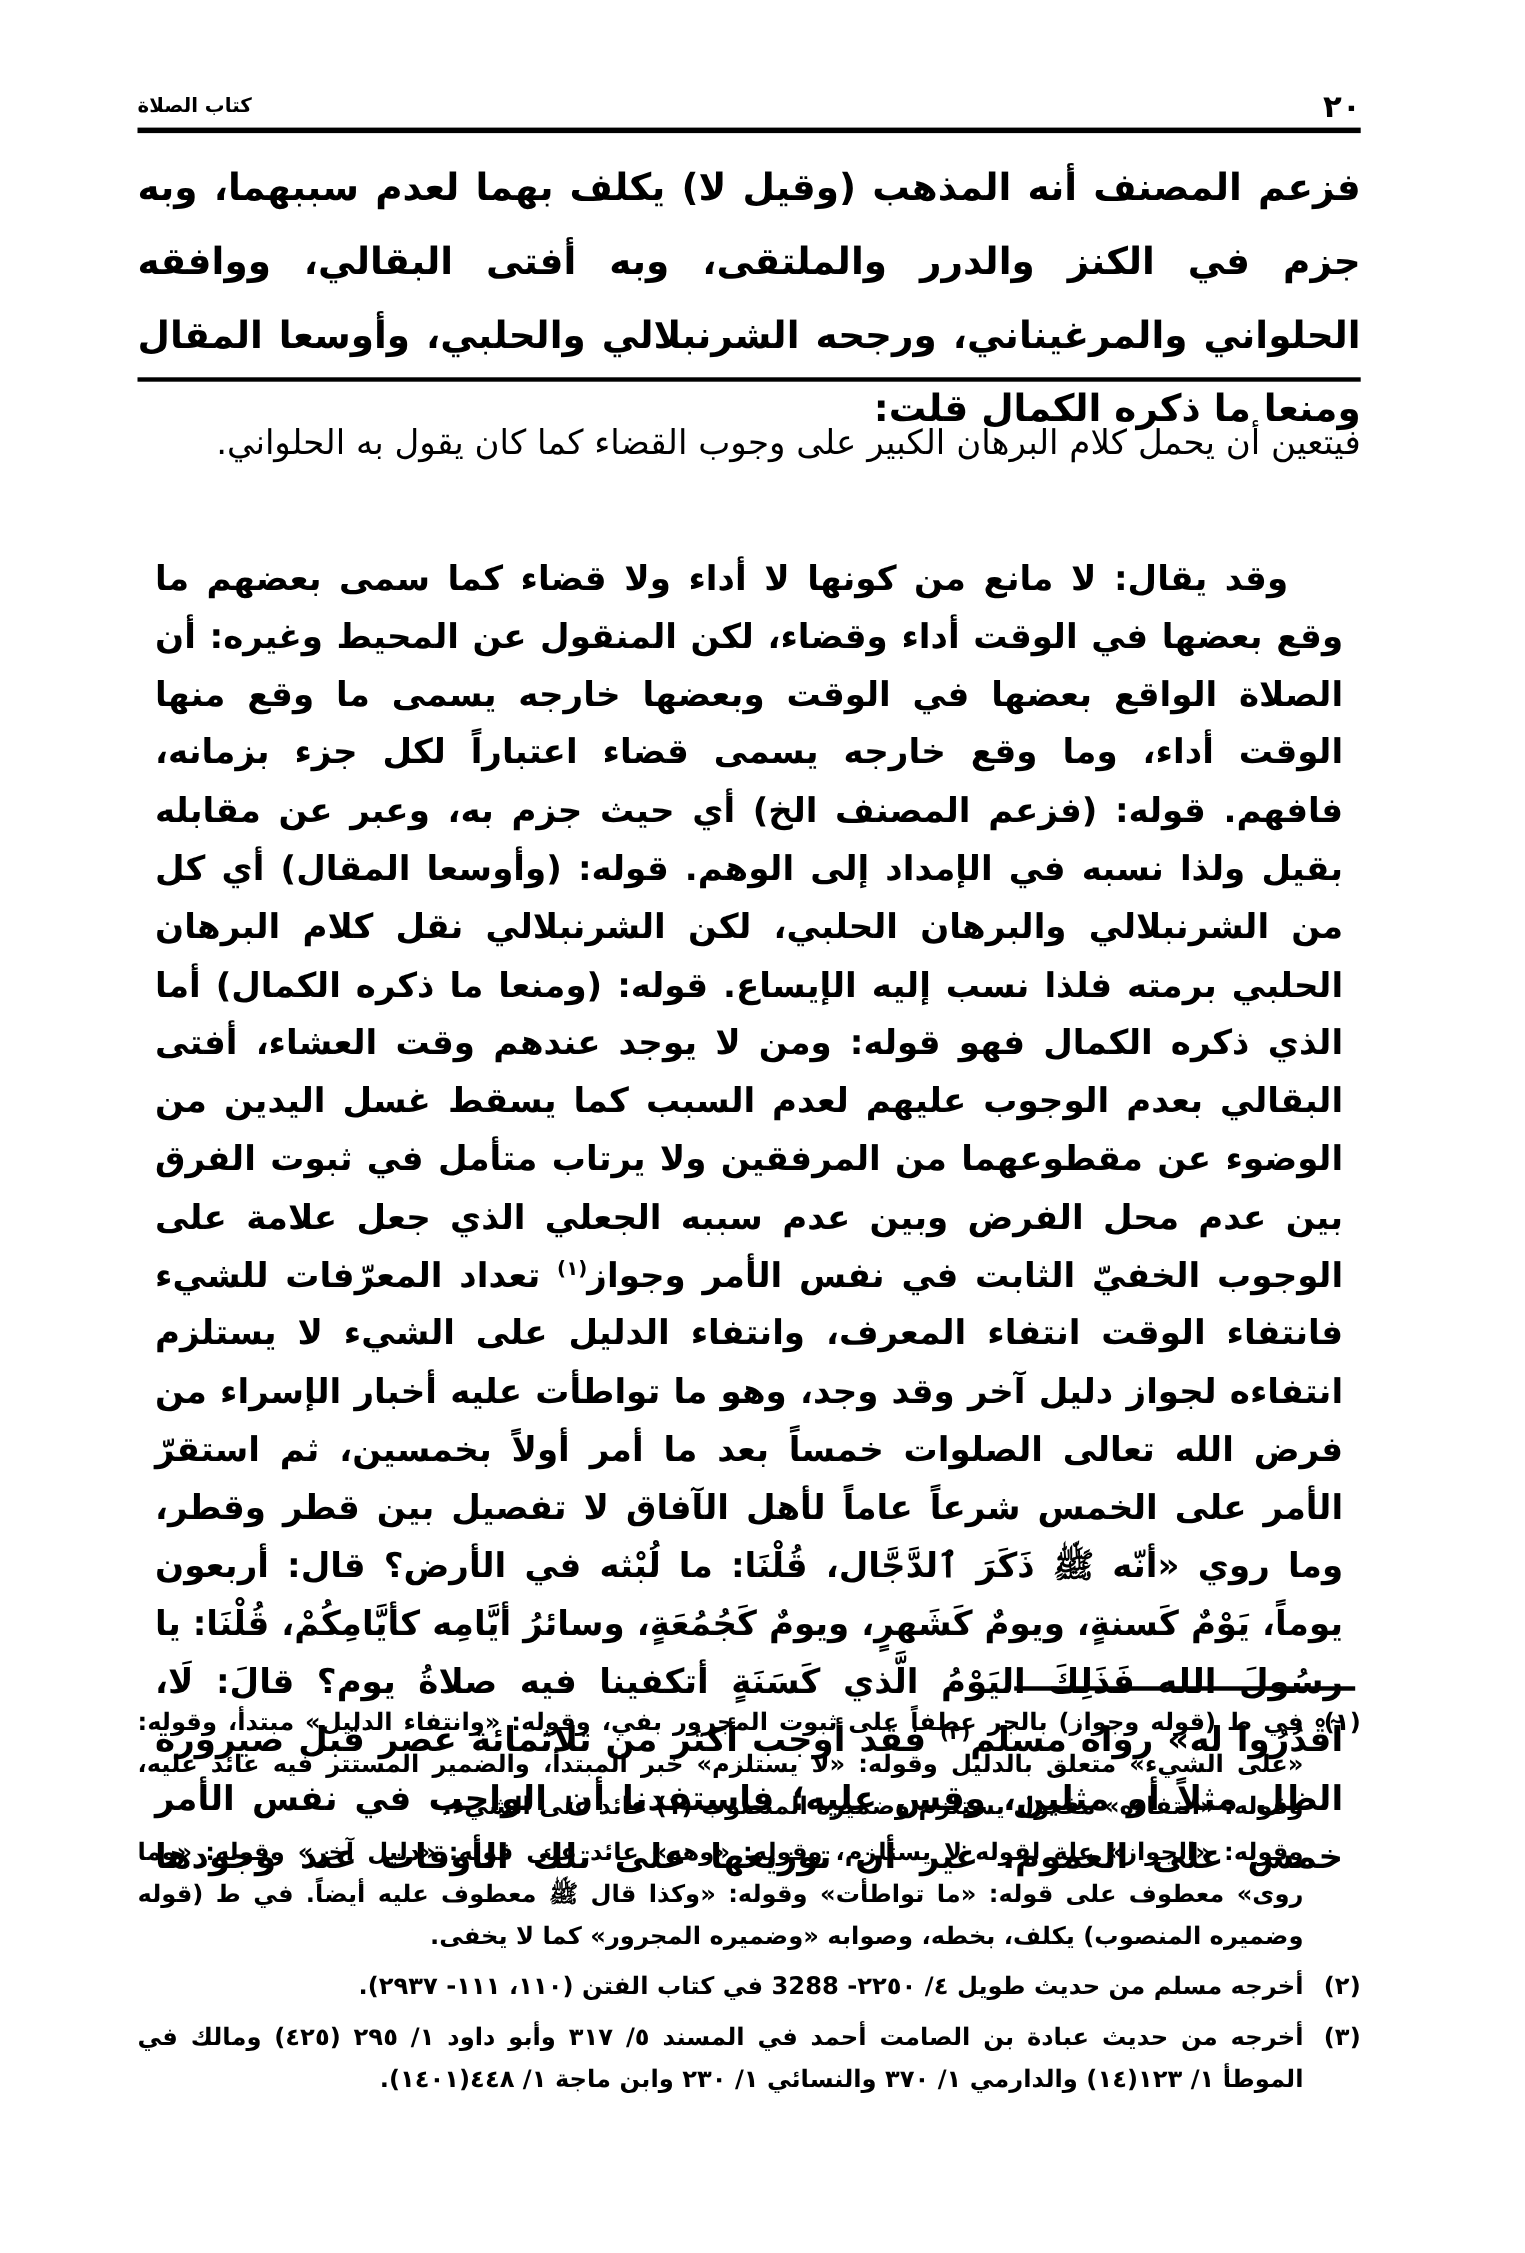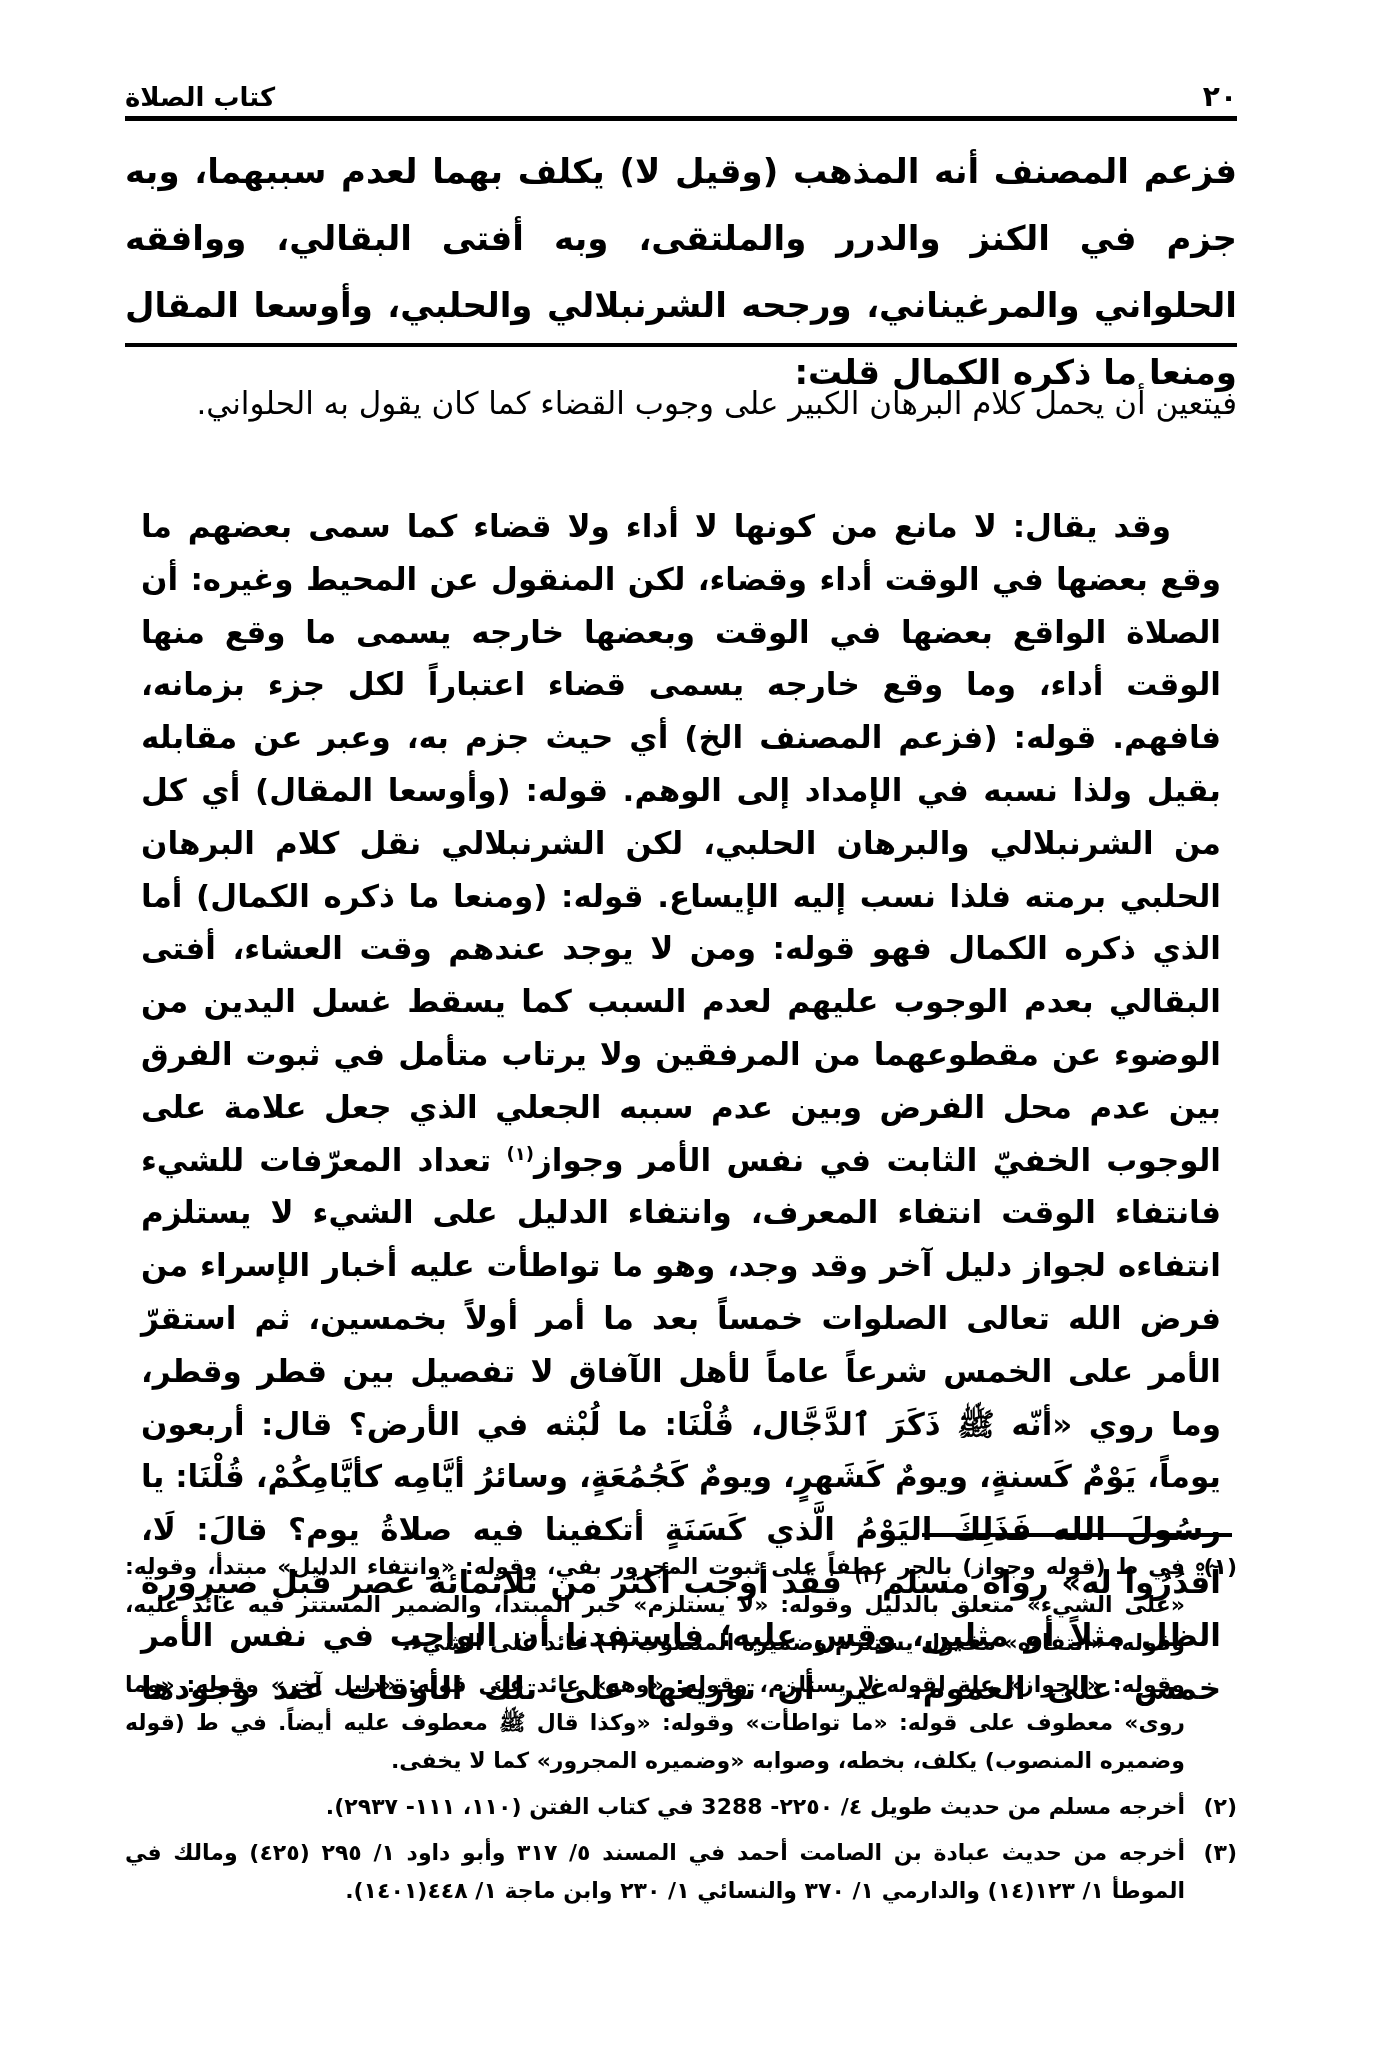--- a/index.html
+++ b/index.html
@@ -7,21 +7,21 @@
     width: 1386px; height: 2048px; position: relative; overflow: hidden;
     font-family: "DejaVu Sans", sans-serif; color: #000;
   }
   .page { position: absolute; left: 125px; top: 0; width: 1112px; height: 2048px; direction: rtl; }
   .running-head {
     position: absolute; top: 78px; left: 0; right: 0; height: 34px;
     display: flex; justify-content: space-between; align-items: flex-end;
     font-weight: bold;
   }
   .page-num { font-size: 28px; line-height: 30px; }
-  .book-title { font-size: 26px; line-height: 30px; }
+  .book-title { font-size: 18px; line-height: 30px; }
   .head-rule { position: absolute; top: 116px; left: 0; right: 0; height: 5px; background: #000; }
 
   .matn {
     position: absolute; top: 138px; left: 0; right: 0;
     font-size: 34px; line-height: 67px; font-weight: bold; text-align: justify;
     text-align-last: right; letter-spacing: -0.3px;
   }
   .matn-rule { position: absolute; top: 343px; left: 0; right: 0; height: 4px; background: #000; }
 
   .lead {

